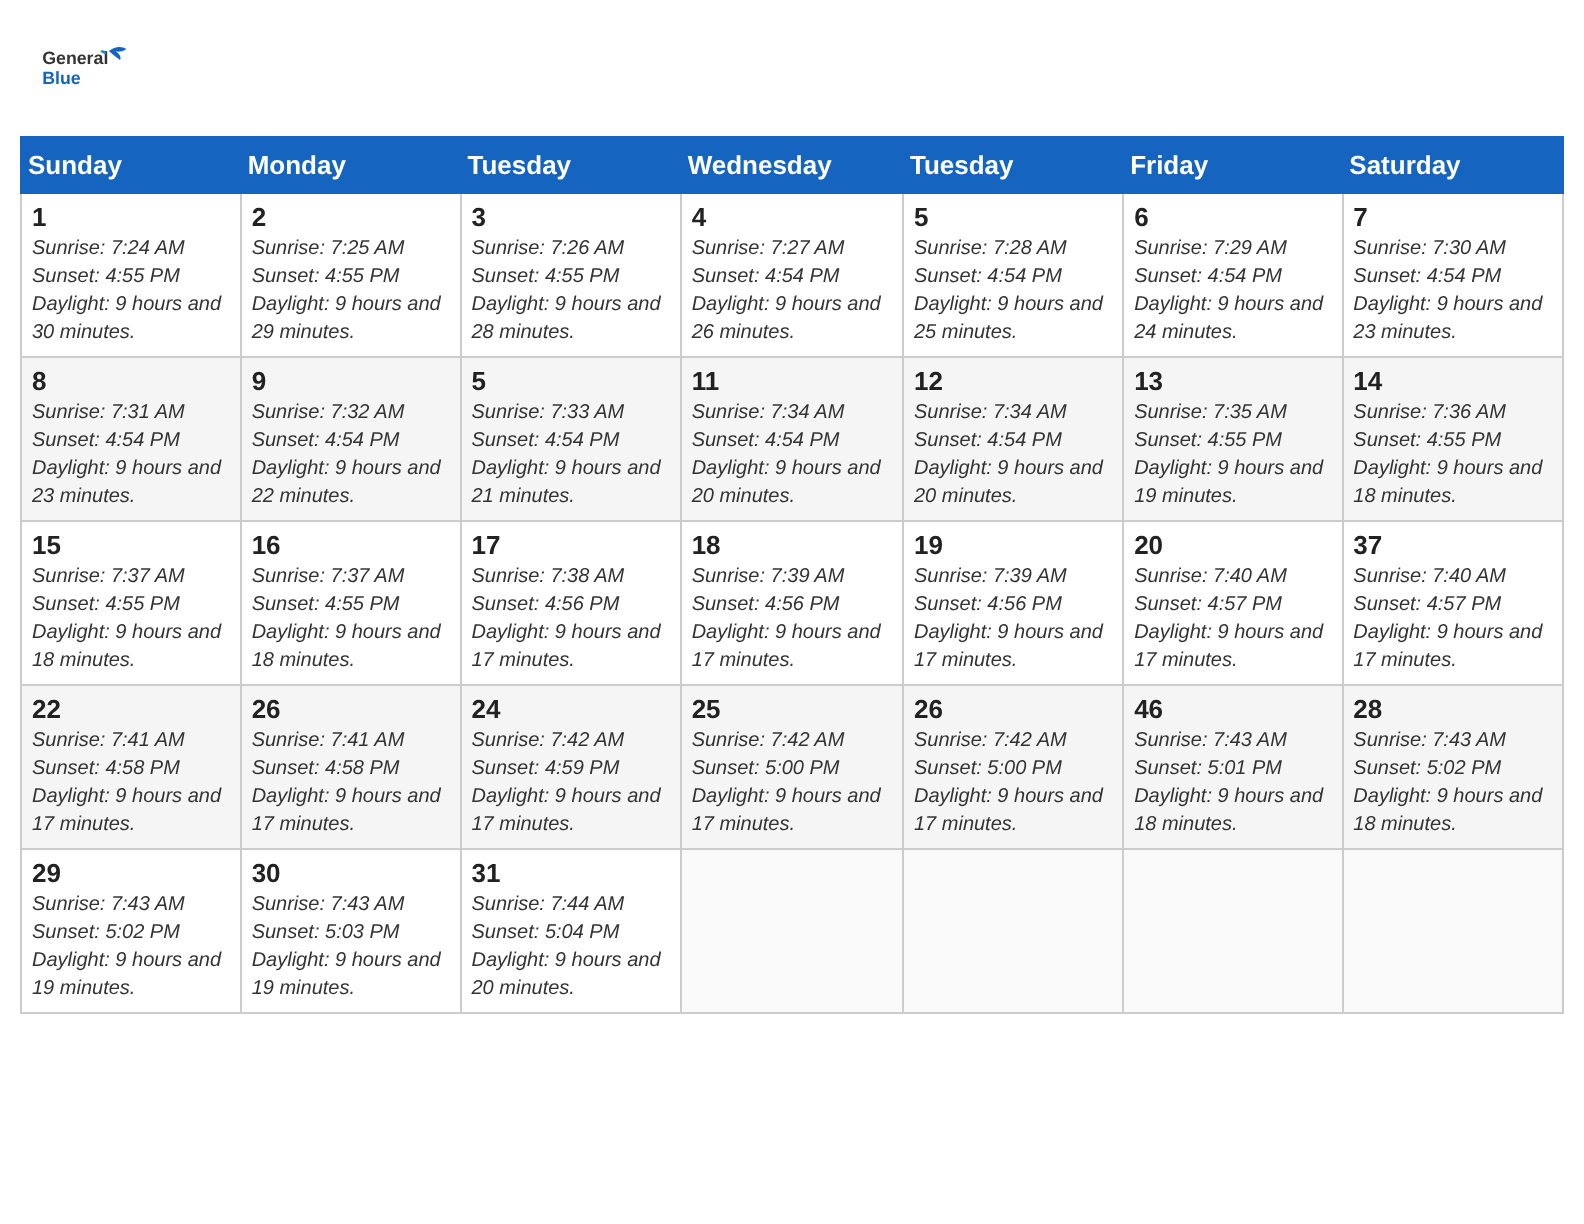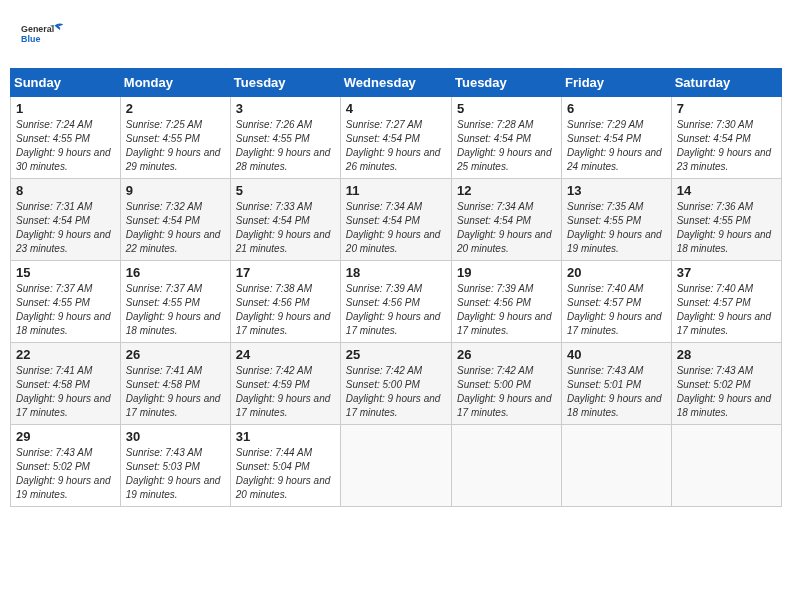--- a/index.html
+++ b/index.html
@@ -216,21 +216,21 @@
         </td>
         <td>
           <div class="day-num">25</div>
           <div class="day-info">Sunrise: 7:42 AM<br>Sunset: 5:00 PM<br>Daylight: 9 hours and 17 minutes.</div>
         </td>
         <td>
           <div class="day-num">26</div>
           <div class="day-info">Sunrise: 7:42 AM<br>Sunset: 5:00 PM<br>Daylight: 9 hours and 17 minutes.</div>
         </td>
         <td>
-          <div class="day-num">40</div>
+          <div class="day-num">46</div>
           <div class="day-info">Sunrise: 7:43 AM<br>Sunset: 5:01 PM<br>Daylight: 9 hours and 18 minutes.</div>
         </td>
         <td>
           <div class="day-num">28</div>
           <div class="day-info">Sunrise: 7:43 AM<br>Sunset: 5:02 PM<br>Daylight: 9 hours and 18 minutes.</div>
         </td>
       </tr>
       <tr>
         <td>
           <div class="day-num">29</div>

